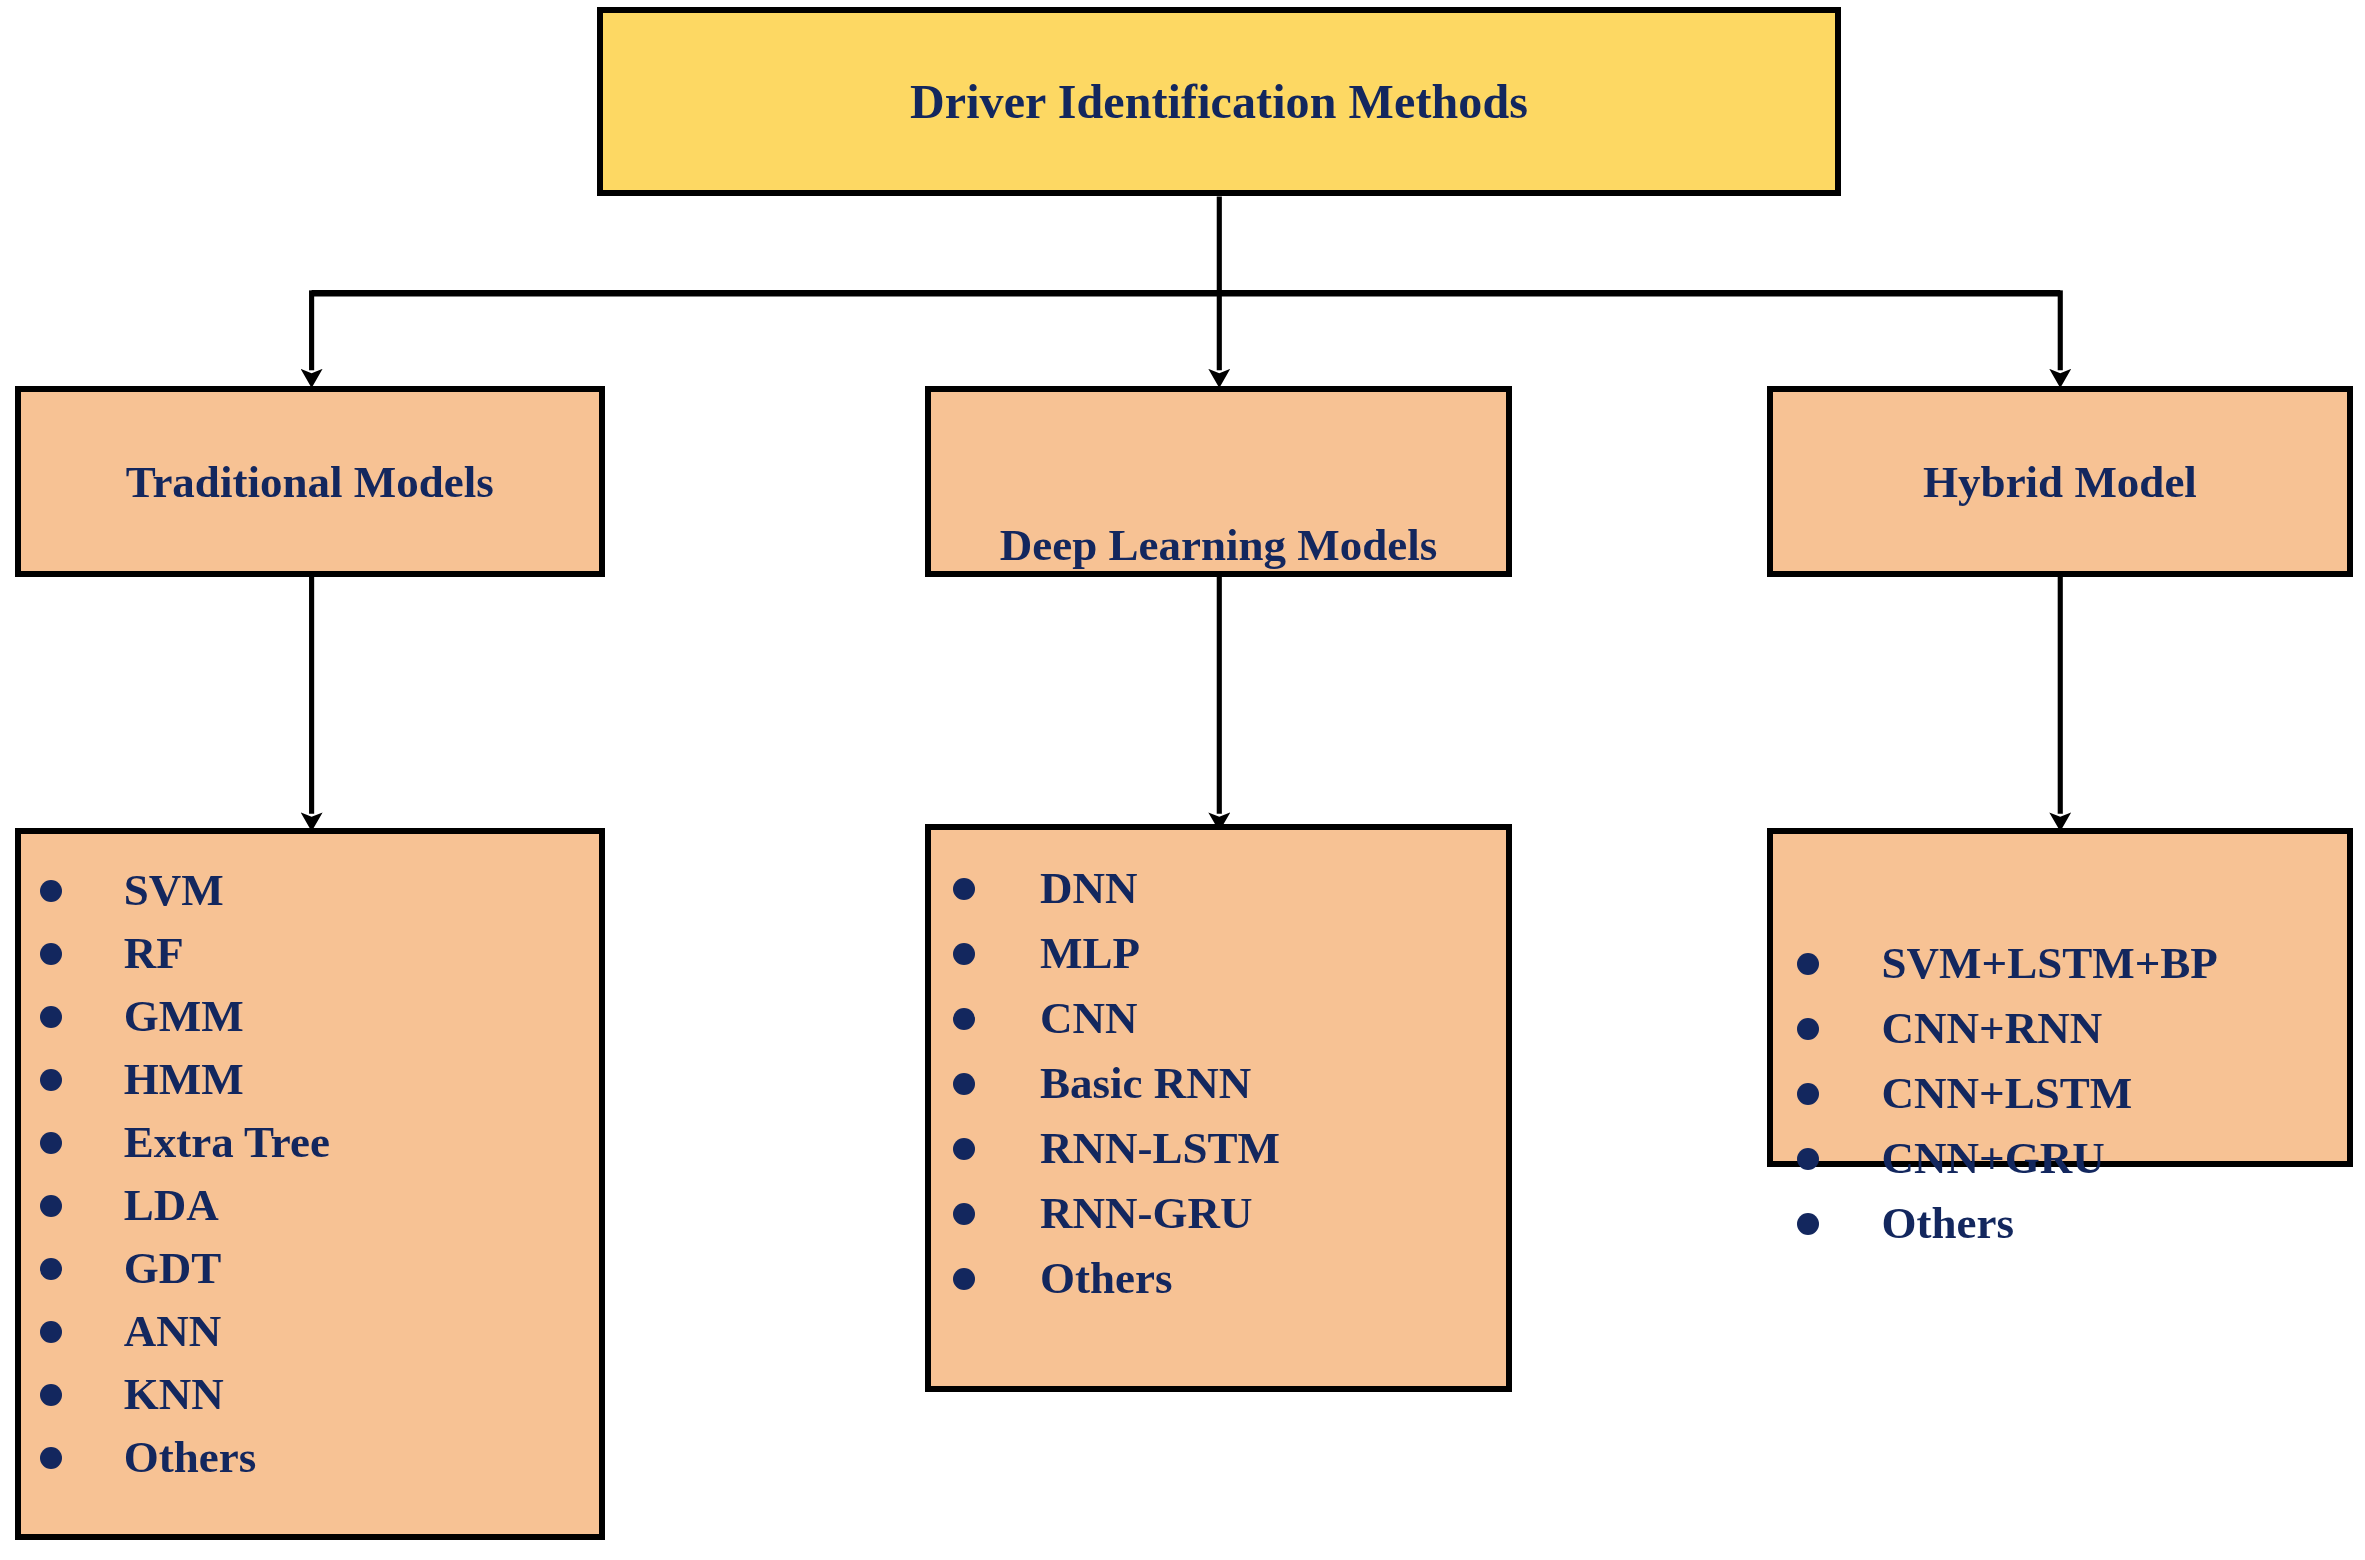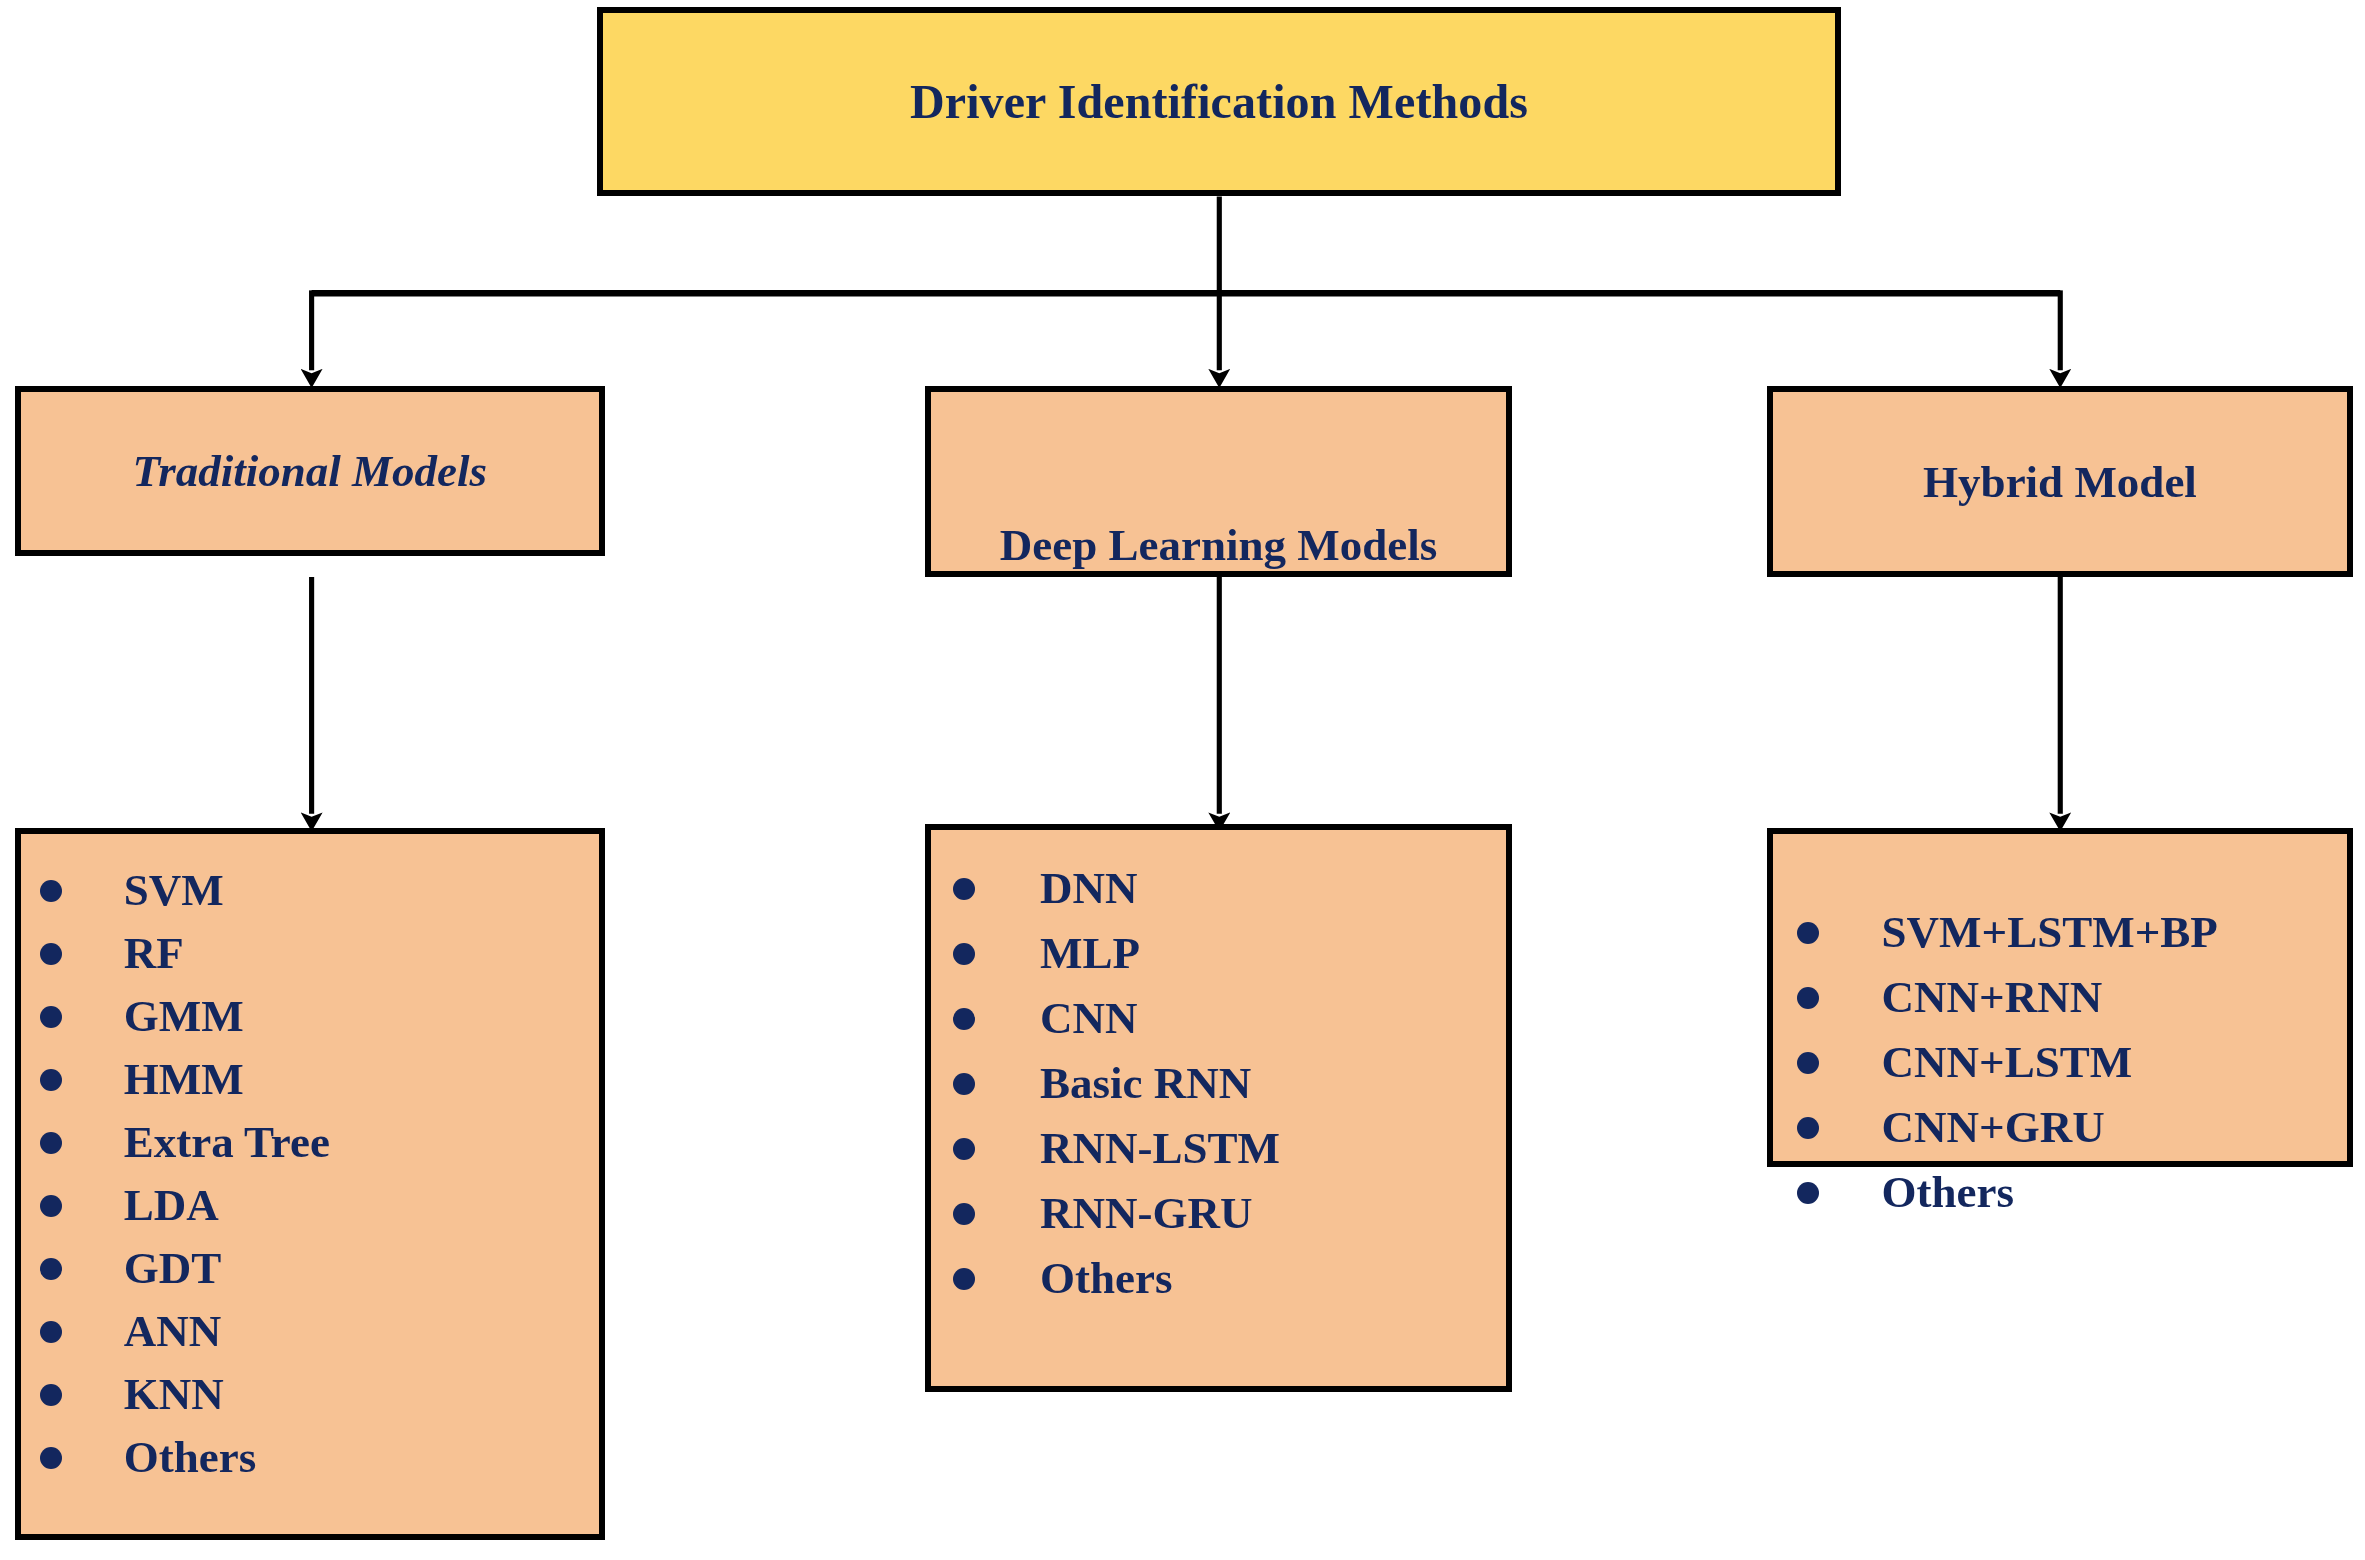--- a/index.html
+++ b/index.html
@@ -75,21 +75,21 @@
   .li-label {
     line-height: 1;
   }
   
   .list-trad .list-li { height: 63px; }
   .list-trad { padding-top: 25px; }
   .list-dl .list-li { height: 65px; }
   .list-dl { padding-top: 26px; }
   .list-dl .bullet { margin-left: 22px; margin-right: 65px; }
   .list-hyb .list-li { height: 65px; }
-  .list-hyb { padding-top: 66px; text-align: center; }
+  .list-hyb { padding-top: 97px; text-align: center; }
   .list-hyb .bullet { margin-left: 23.5px; margin-right: 63px; }
 </style>
 </head>
 <body>
 
 <div id="canvas">
 
   <svg class="connectors" viewBox="0 0 3227 2129" width="2366" height="1561" xmlns="http://www.w3.org/2000/svg">
     <defs>
       <marker id="arrow" markerWidth="26" markerHeight="30" refX="2" refY="15" orient="auto" markerUnits="userSpaceOnUse">
@@ -107,21 +107,21 @@
 
     <line x1="425" y1="787" x2="425" y2="1110" stroke="#000000" stroke-width="7" marker-end="url(#arrow)"></line>
     <line x1="1663" y1="787" x2="1663" y2="1110" stroke="#000000" stroke-width="7" marker-end="url(#arrow)"></line>
     <line x1="2810" y1="787" x2="2810" y2="1110" stroke="#000000" stroke-width="7" marker-end="url(#arrow)"></line>
   </svg>
 
   <div class="node node-root" style="left:597px; top:7.3px; width:1244px; height:189px;">
     <span>Driver Identification Methods</span>
   </div>
 
-  <div class="node node-cat" style="left:14.7px; top:386px; width:590px; height:170px;font-style:italic;">
+  <div class="node node-cat" style="left:14.7px; top:386px; width:590px; height:191px;">
     <span>Traditional Models</span>
   </div>
 
   <div class="node node-cat" style="left:925px; top:386px; width:587px; height:191px;align-items:flex-end;">
     <span>Deep Learning Models</span>
   </div>
 
   <div class="node node-cat" style="left:1767px; top:386px; width:586px; height:191px;">
     <span>Hybrid Model</span>
   </div>

